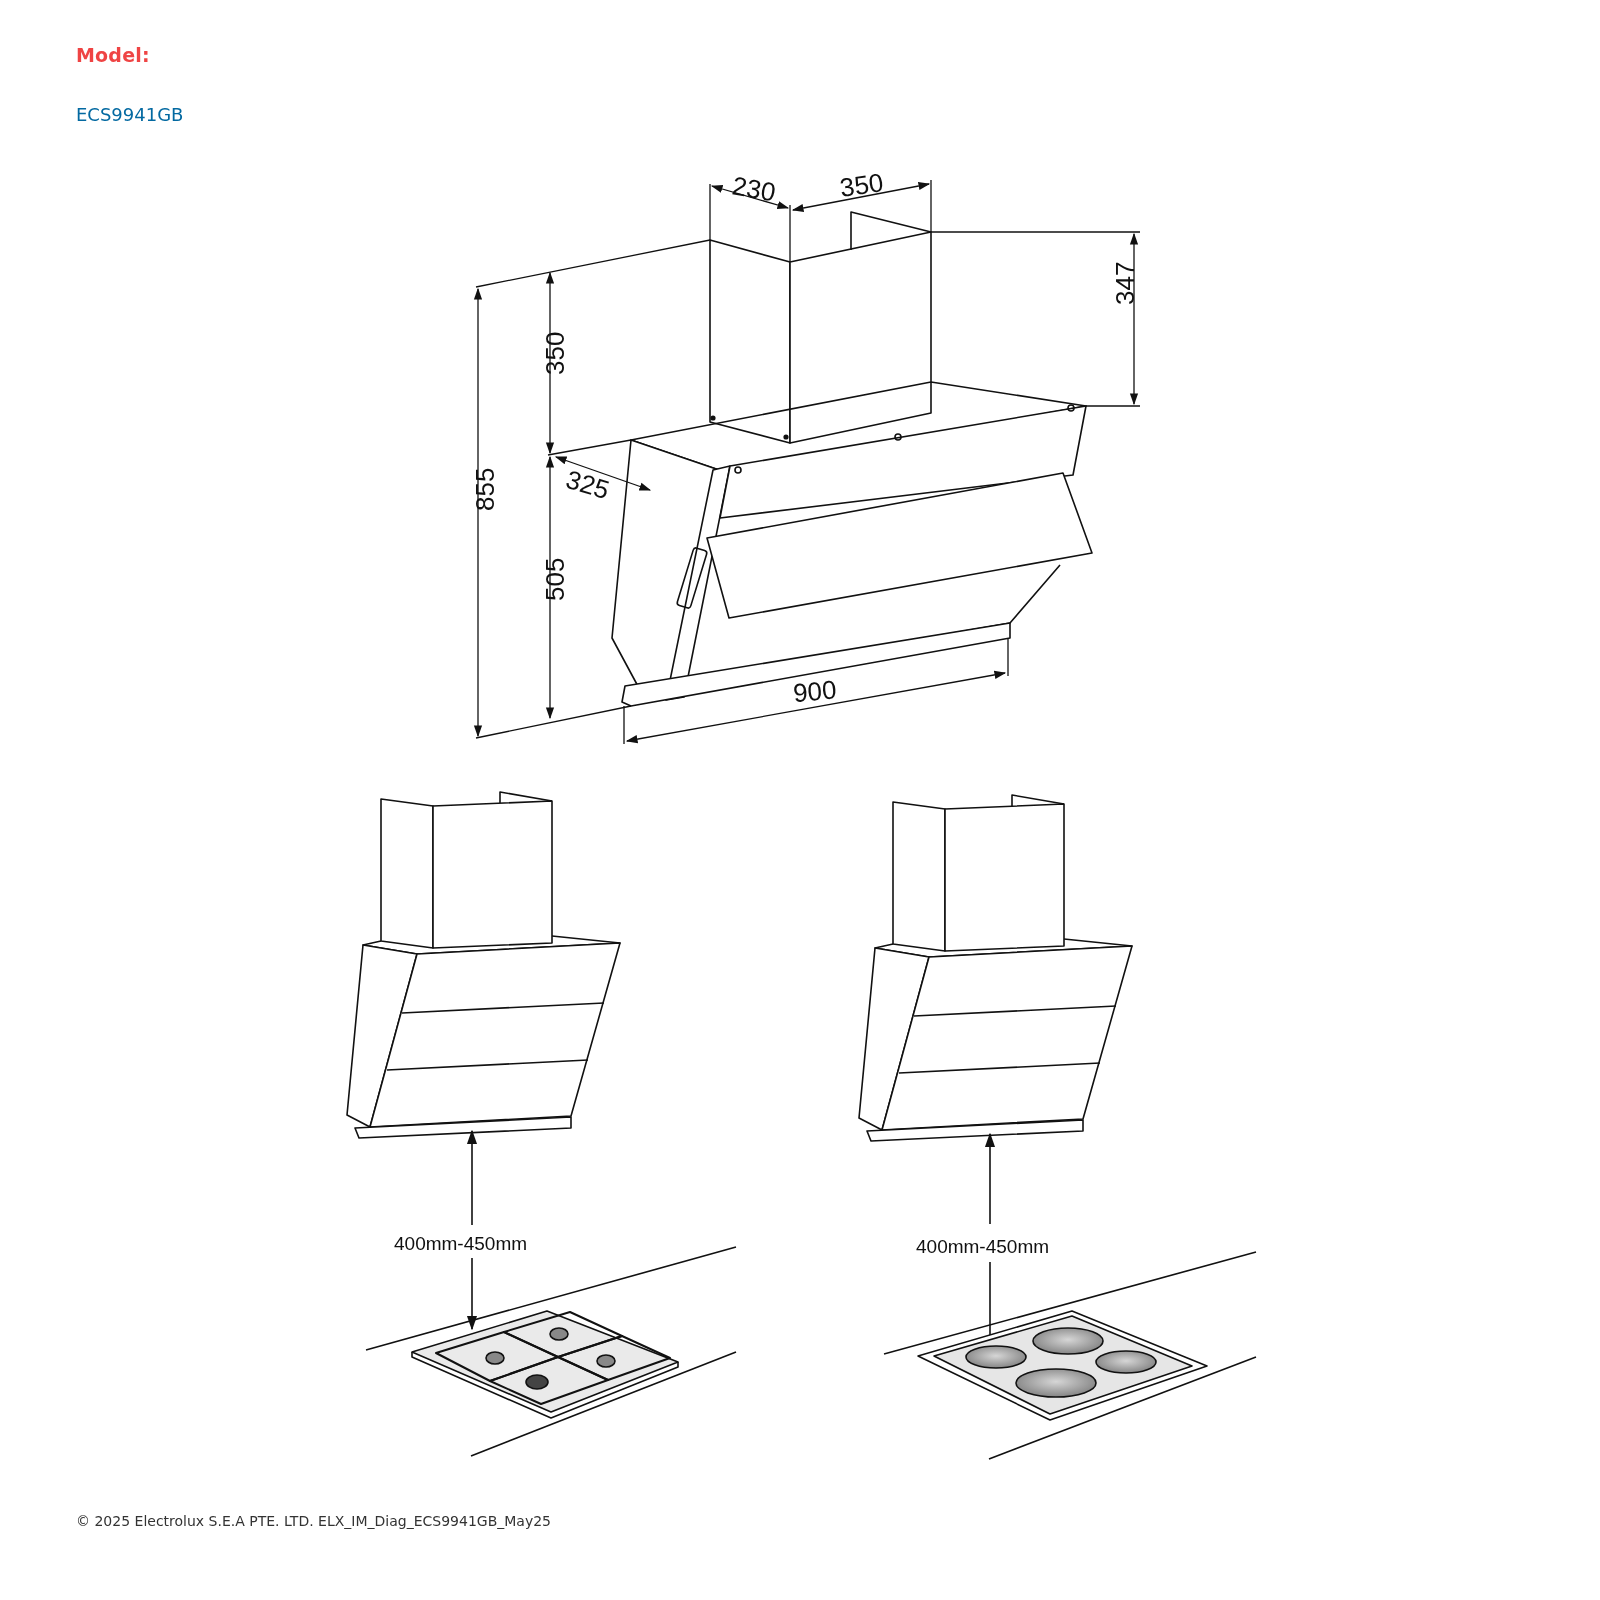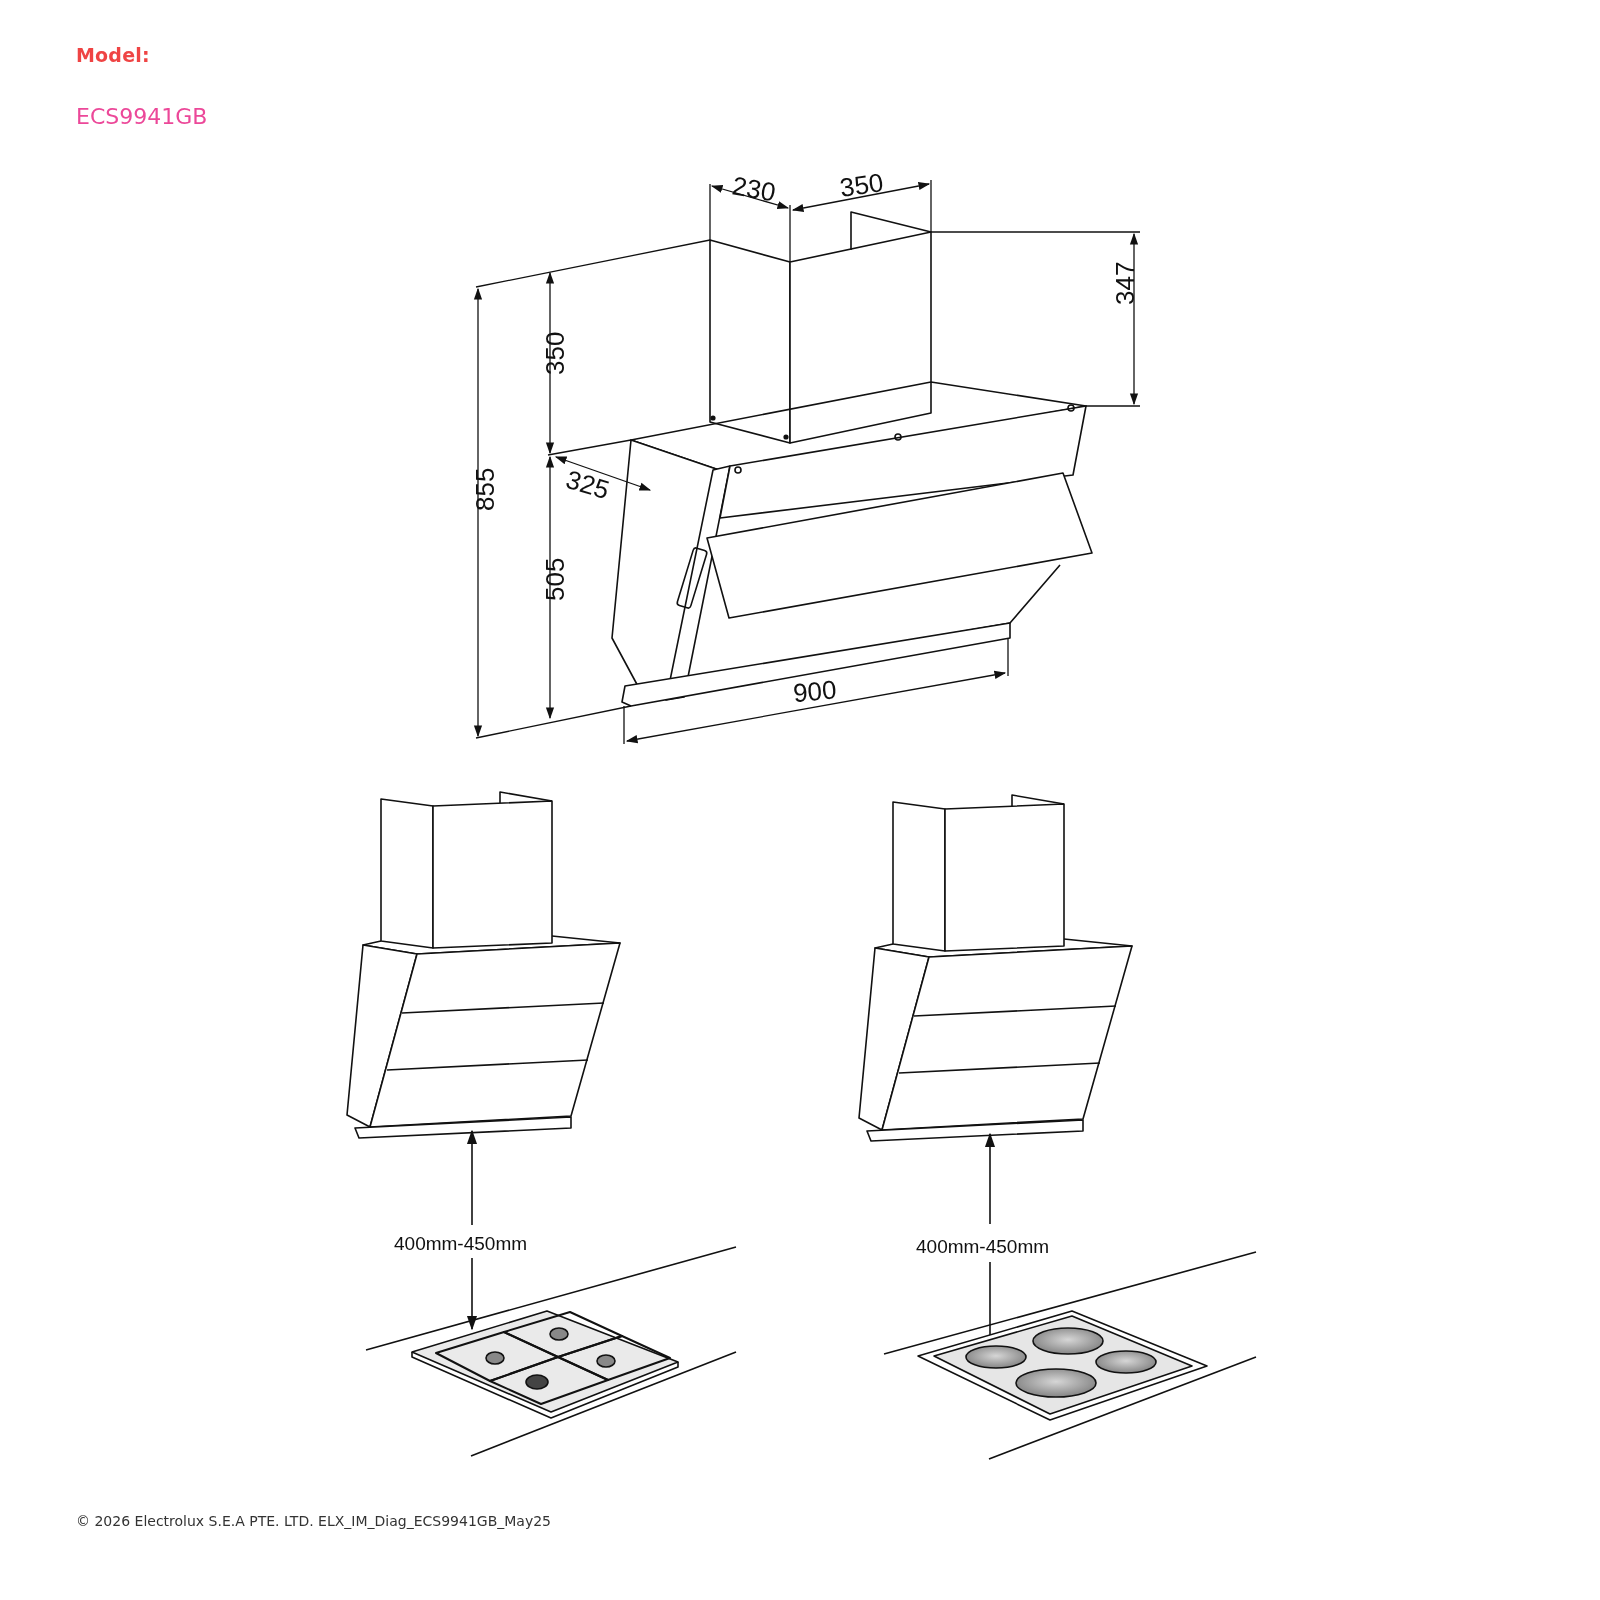--- a/index.html
+++ b/index.html
@@ -1,18 +1,18 @@
 <!DOCTYPE html>
 <html><head>
 <meta charset="utf-8">
 <style>
   html, body { margin:0; padding:0; background:#ffffff; }
   body { width:1600px; height:1600px; position:relative; overflow:hidden; font-family:"Liberation Sans", sans-serif; color:#1a1a1a; }
   .model-label { position:absolute; left:76px; top:44px; font-family:"DejaVu Sans", sans-serif; font-weight:bold; font-size:19px; color:#ef4444; letter-spacing:0.2px; }
-  .model-value { position:absolute; left:76px; top:104px; font-family:"DejaVu Sans", sans-serif; font-size:22px; color:#ec4899; }
+  .model-value { position:absolute; left:76px; top:104px; font-family:"DejaVu Sans", sans-serif; font-size:18px; color:#0369a1; }
   .footer { position:absolute; left:76px; top:1513px; font-family:"DejaVu Sans", sans-serif; font-size:14px; color:#333; }
   svg.drawing { position:absolute; left:0; top:0; }
   .dim-text { font-family:"Liberation Sans", sans-serif; font-size:26px; fill:#111; }
   .inst-text { font-family:"Liberation Sans", sans-serif; font-size:19px; fill:#111; }
 </style>
 </head>
 <body>
 
 <div class="model-label">Model:</div>
 <div class="model-value">ECS9941GB</div>
@@ -150,13 +150,13 @@
     <polygon points="918,1356 1072,1311 1207,1366 1050,1420" fill="#fff"></polygon>
     <polygon points="934,1356 1072,1316 1192,1366 1050,1414" fill="#e6e6e6"></polygon>
     <ellipse cx="996" cy="1357" rx="30" ry="11" fill="url(#zoneGrad)"></ellipse>
     <ellipse cx="1068" cy="1341" rx="35" ry="13" fill="url(#zoneGrad)"></ellipse>
     <ellipse cx="1126" cy="1362" rx="30" ry="11" fill="url(#zoneGrad)"></ellipse>
     <ellipse cx="1056" cy="1383" rx="40" ry="14" fill="url(#zoneGrad)"></ellipse>
   </g>
   <text class="inst-text" x="916" y="1253">400mm-450mm</text>
 </svg>
 
-<div class="footer">© 2026 Electrolux S.E.A PTE. LTD. ELX_IM_Diag_ECS9941GB_May25</div>
+<div class="footer">© 2025 Electrolux S.E.A PTE. LTD. ELX_IM_Diag_ECS9941GB_May25</div>
 
 </body></html>

